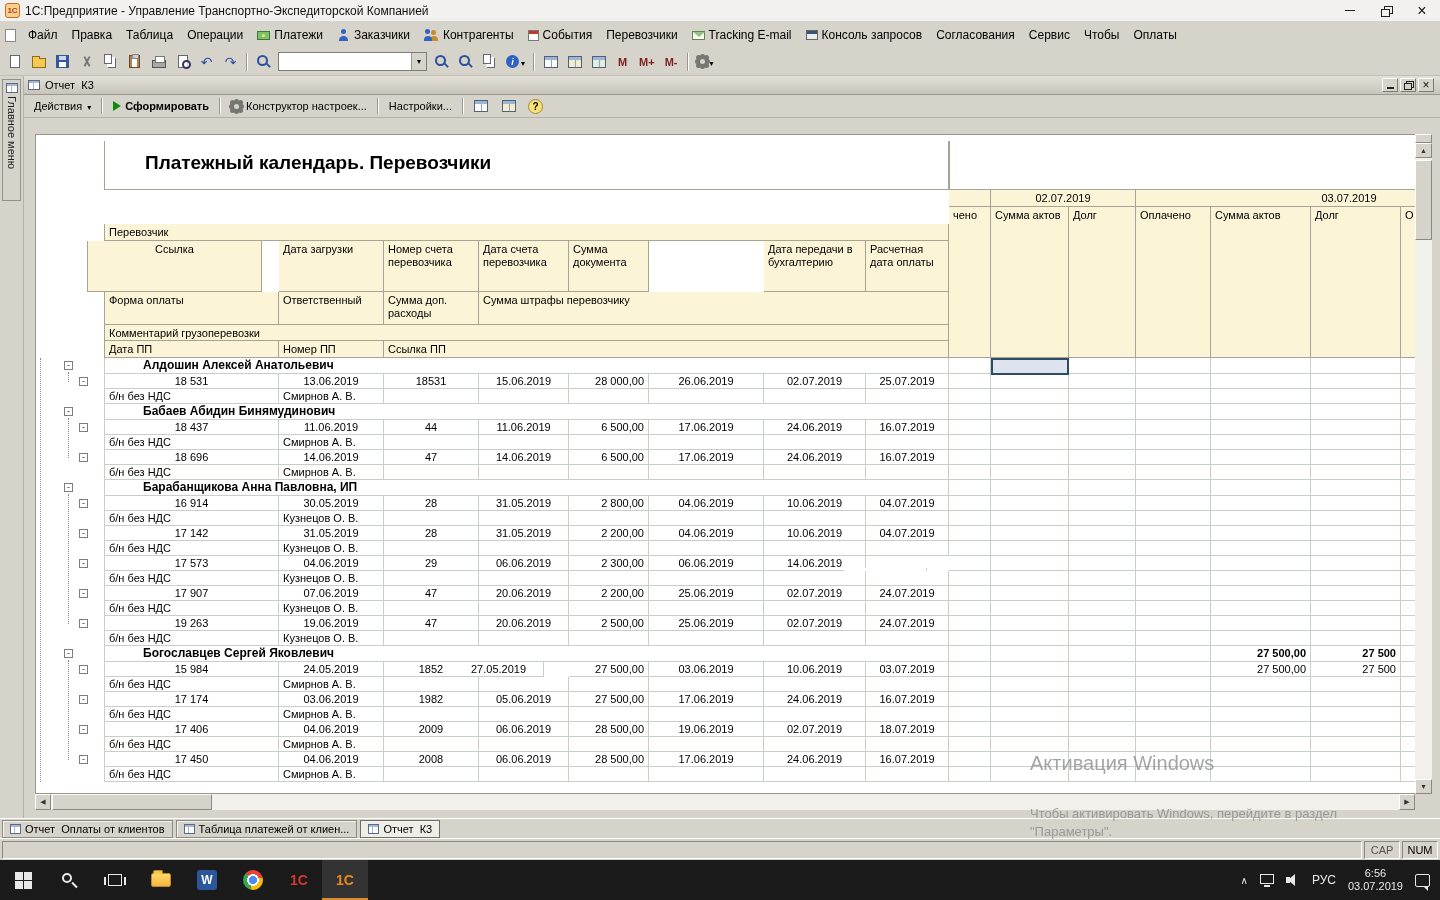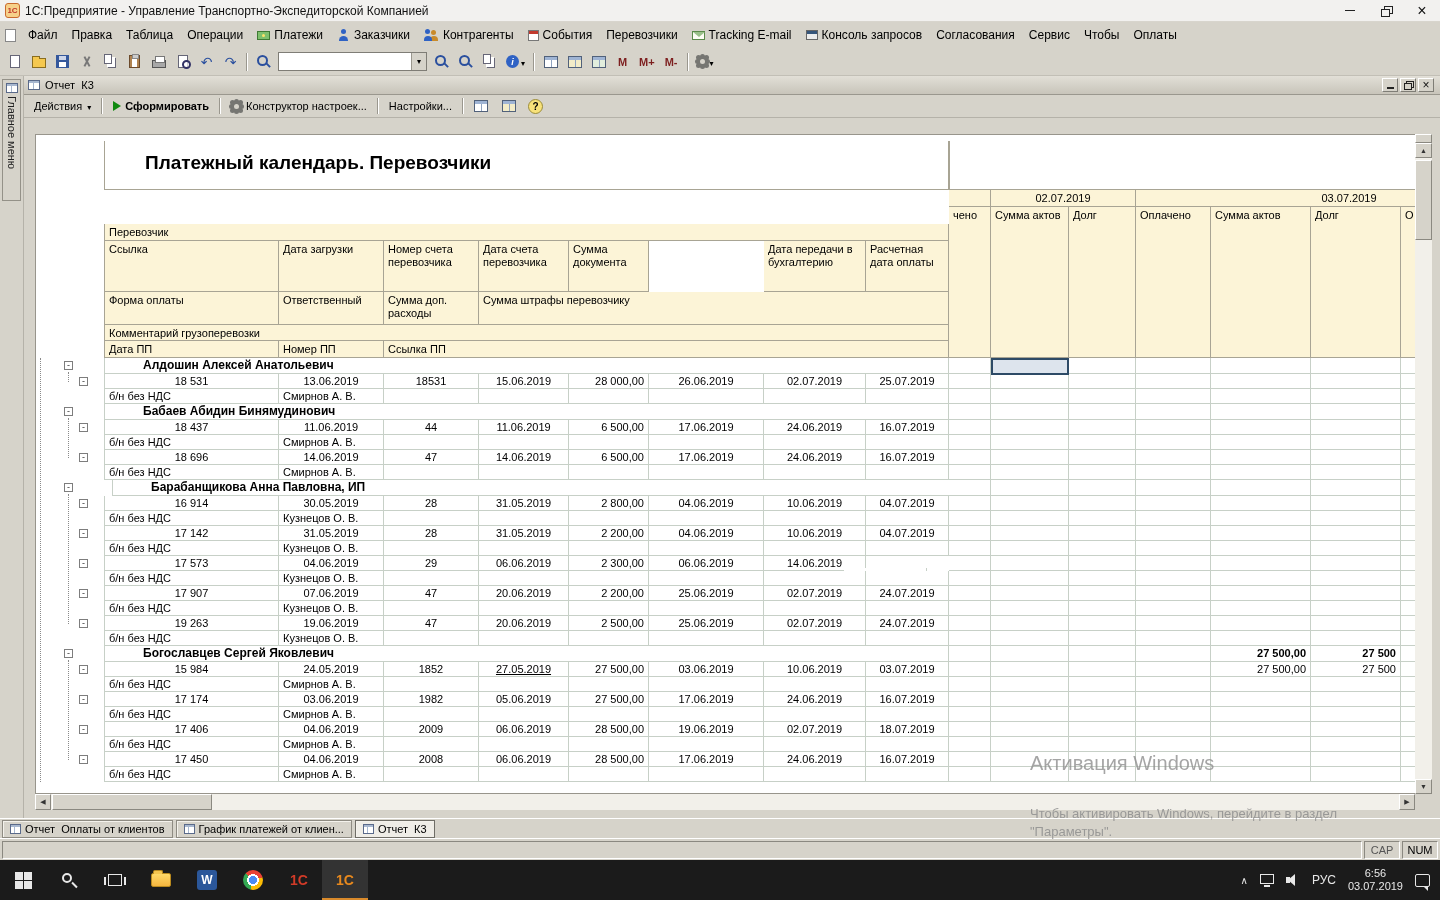--- a/index.html
+++ b/index.html
@@ -421,21 +421,21 @@
             <div class="c hdr ac" style="left: 955px; top: 55px; width: 145px; height: 17px;">02.07.2019</div>
             <div class="c hdr ac d2" style="left: 1100px; top: 55px; width: 311px; height: 17px;">03.07.2019</div>
             <div class="c hdr" style="left: 913px; top: 72px; width: 42px; height: 151px;">чено</div>
             <div class="c hdr" style="left: 955px; top: 72px; width: 78px; height: 151px;">Сумма актов</div>
             <div class="c hdr" style="left: 1033px; top: 72px; width: 67px; height: 151px;">Долг</div>
             <div class="c hdr" style="left: 1100px; top: 72px; width: 75px; height: 151px;">Оплачено</div>
             <div class="c hdr" style="left: 1175px; top: 72px; width: 100px; height: 151px;">Сумма актов</div>
             <div class="c hdr" style="left: 1275px; top: 72px; width: 90px; height: 151px;">Долг</div>
             <div class="c hdr" style="left: 1365px; top: 72px; width: 46px; height: 151px;">О</div>
             <div class="c hdr first" style="left: 68px; top: 89px; width: 845px; height: 17px;">Перевозчик</div>
-            <div class="c hdr first" style="left: 68px; top: 106px; width: 175px; height: 51px;">Ссылка</div>
+            <div class="c hdr first" style="left: 51px; top: 106px; width: 175px; height: 51px; text-align: center;">Ссылка</div>
             <div class="c hdr" style="left: 243px; top: 106px; width: 105px; height: 51px;">Дата загрузки</div>
             <div class="c hdr" style="left: 348px; top: 106px; width: 95px; height: 51px;">Номер счета перевозчика</div>
             <div class="c hdr" style="left: 443px; top: 106px; width: 90px; height: 51px;">Дата счета перевозчика</div>
             <div class="c hdr" style="left: 533px; top: 106px; width: 80px; height: 51px;">Сумма документа</div>
             <div class="c hdr" style="left: 728px; top: 106px; width: 102px; height: 51px;">Дата передачи в бухгалтерию</div>
             <div class="c hdr" style="left: 830px; top: 106px; width: 83px; height: 51px;">Расчетная дата оплаты</div>
             <div class="c hdr first" style="left: 68px; top: 157px; width: 175px; height: 33px;">Форма оплаты</div>
             <div class="c hdr" style="left: 243px; top: 157px; width: 105px; height: 33px;">Ответственный</div>
             <div class="c hdr" style="left: 348px; top: 157px; width: 95px; height: 33px;">Сумма доп. расходы</div>
             <div class="c hdr" style="left: 443px; top: 157px; width: 470px; height: 33px;">Сумма штрафы перевозчику</div>
@@ -550,21 +550,21 @@
             <div class="c dat" style="left: 830px; top: 330px; width: 83px; height: 15px;"></div>
             <div class="c dat" style="left: 913px; top: 330px; width: 42px; height: 15px;"></div>
             <div class="c dat" style="left: 955px; top: 330px; width: 78px; height: 15px;"></div>
             <div class="c dat" style="left: 1033px; top: 330px; width: 67px; height: 15px;"></div>
             <div class="c dat" style="left: 1100px; top: 330px; width: 75px; height: 15px;"></div>
             <div class="c dat" style="left: 1175px; top: 330px; width: 100px; height: 15px;"></div>
             <div class="c dat" style="left: 1275px; top: 330px; width: 90px; height: 15px;"></div>
             <div class="c dat" style="left: 1365px; top: 330px; width: 46px; height: 15px;"></div>
             <div class="tline" style="left: 32px; top: 283px; height: 40px;"></div>
             <div class="tbox" style="left: 28px; top: 348px;"></div>
-            <div class="c dat first gname" style="left: 76px; top: 345px; width: 845px; height: 16px;">Барабанщикова Анна Павловна, ИП</div>
+            <div class="c dat first gname" style="left: 68px; top: 345px; width: 845px; height: 16px;">Барабанщикова Анна Павловна, ИП</div>
             <div class="c dat ar b" style="left: 913px; top: 345px; width: 42px; height: 16px;"></div>
             <div class="c dat ar b" style="left: 955px; top: 345px; width: 78px; height: 16px;"></div>
             <div class="c dat ar b" style="left: 1033px; top: 345px; width: 67px; height: 16px;"></div>
             <div class="c dat ar b" style="left: 1100px; top: 345px; width: 75px; height: 16px;"></div>
             <div class="c dat ar b" style="left: 1175px; top: 345px; width: 100px; height: 16px;"></div>
             <div class="c dat ar b" style="left: 1275px; top: 345px; width: 90px; height: 16px;"></div>
             <div class="c dat ar b" style="left: 1365px; top: 345px; width: 46px; height: 16px;"></div>
             <div class="tbox" style="left: 43px; top: 364px;"></div>
             <div class="c dat ac first" style="left: 68px; top: 361px; width: 175px; height: 15px;">16 914</div>
             <div class="c dat ac" style="left: 243px; top: 361px; width: 105px; height: 15px;">30.05.2019</div>
@@ -727,21 +727,21 @@
             <div class="c dat ar b" style="left: 955px; top: 511px; width: 78px; height: 16px;"></div>
             <div class="c dat ar b" style="left: 1033px; top: 511px; width: 67px; height: 16px;"></div>
             <div class="c dat ar b" style="left: 1100px; top: 511px; width: 75px; height: 16px;"></div>
             <div class="c dat ar b" style="left: 1175px; top: 511px; width: 100px; height: 16px;">27 500,00</div>
             <div class="c dat ar b" style="left: 1275px; top: 511px; width: 90px; height: 16px;">27 500</div>
             <div class="c dat ar b" style="left: 1365px; top: 511px; width: 46px; height: 16px;"></div>
             <div class="tbox" style="left: 43px; top: 530px;"></div>
             <div class="c dat ac first" style="left: 68px; top: 527px; width: 175px; height: 15px;">15 984</div>
             <div class="c dat ac" style="left: 243px; top: 527px; width: 105px; height: 15px;">24.05.2019</div>
             <div class="c dat ac" style="left: 348px; top: 527px; width: 95px; height: 15px;">1852</div>
-            <div class="c dat ac" style="left: 443px; top: 527px; width: 90px; height: 15px; text-decoration: underline;">27.05.2019</div>
+            <div class="c dat ac" style="left: 418px; top: 527px; width: 90px; height: 15px;">27.05.2019</div>
             <div class="c dat ar" style="left: 533px; top: 527px; width: 80px; height: 15px;">27 500,00</div>
             <div class="c dat ac" style="left: 613px; top: 527px; width: 115px; height: 15px;">03.06.2019</div>
             <div class="c dat ac" style="left: 728px; top: 527px; width: 102px; height: 15px;">10.06.2019</div>
             <div class="c dat ac" style="left: 830px; top: 527px; width: 83px; height: 15px;">03.07.2019</div>
             <div class="c dat ar" style="left: 913px; top: 527px; width: 42px; height: 15px;"></div>
             <div class="c dat ar" style="left: 955px; top: 527px; width: 78px; height: 15px;"></div>
             <div class="c dat ar" style="left: 1033px; top: 527px; width: 67px; height: 15px;"></div>
             <div class="c dat ar" style="left: 1100px; top: 527px; width: 75px; height: 15px;"></div>
             <div class="c dat ar" style="left: 1175px; top: 527px; width: 100px; height: 15px;">27 500,00</div>
             <div class="c dat ar" style="left: 1275px; top: 527px; width: 90px; height: 15px;">27 500</div>
@@ -869,21 +869,21 @@
           <div class="sthumb h-thumb"></div>
           <div class="sbtn h-right"></div>
         </div>
         <div id="scorner"></div>
       </div>
     </div>
   </div>
 
   <div id="wintabs">
       <div class="wtab"><span class="wtab-ico"></span><span class="pre">Отчет  Оплаты от клиентов</span></div>
-      <div class="wtab"><span class="wtab-ico"></span><span class="pre">График платежей от клиен...</span></div>
+      <div class="wtab"><span class="wtab-ico"></span><span class="pre">Таблица платежей от клиен...</span></div>
       <div class="wtab active"><span class="wtab-ico"></span><span class="pre">Отчет  К3</span></div>
     </div>
 
   <div id="statusbar">
     <div class="sb-panel sb-main"></div>
     <div class="sb-panel sb-cap">CAP</div>
     <div class="sb-panel sb-num">NUM</div>
   </div>
 
   <div id="taskbar">

